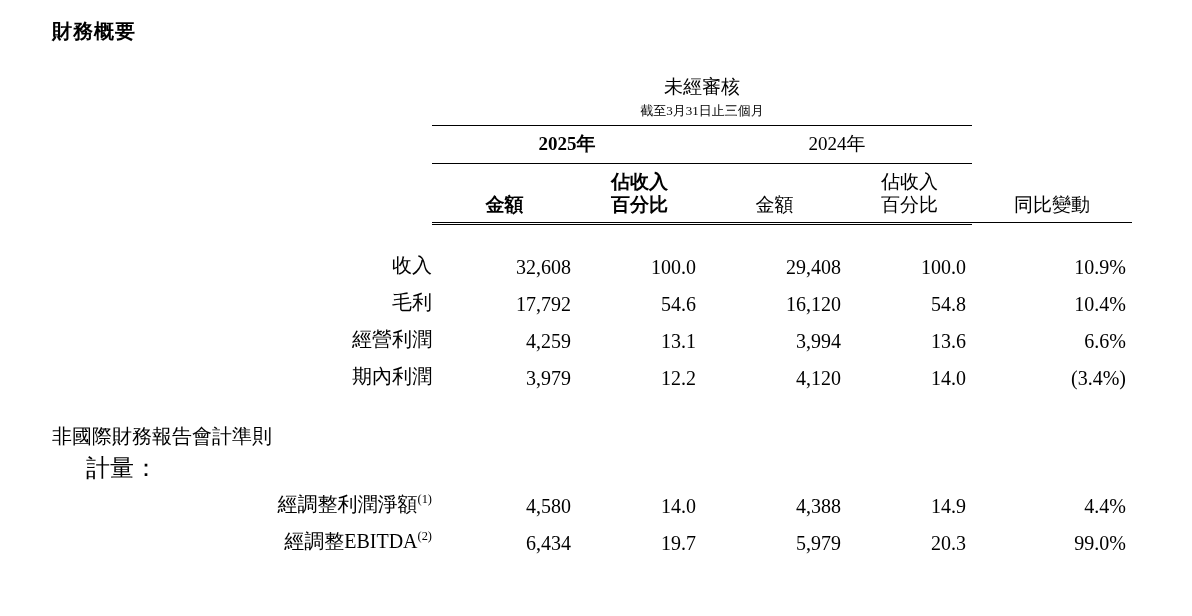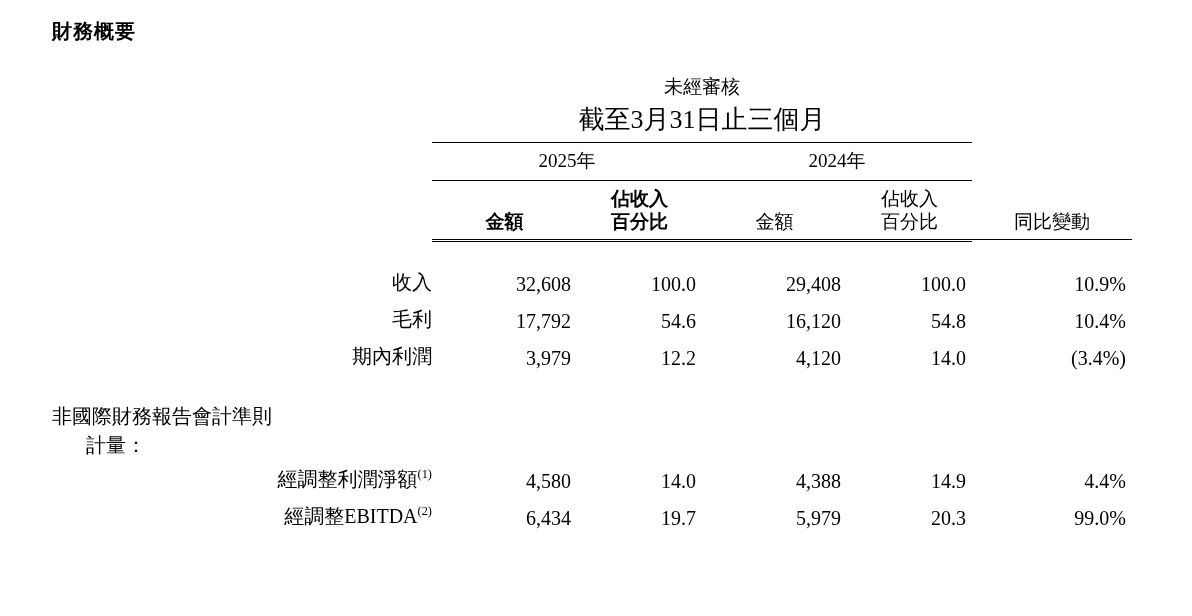--- a/index.html
+++ b/index.html
@@ -66,36 +66,36 @@
   
   .hdr-unaudited td {
     text-align: center;
     font-weight: bold;
     font-size: 19px;
     padding-bottom: 2px !important;
   }
   .hdr-period td {
     text-align: center;
     font-weight: bold;
-    font-size: 26px;
+    font-size: 13px;
     padding-bottom: 4px !important;
   }
   .rule-top td {
     border-bottom: 1.2px solid #000;
     height: 1px;
     font-size: 0;
     line-height: 0;
   }
   .hdr-years td {
     text-align: center;
     font-size: 19px;
     padding-top: 5px !important;
     padding-bottom: 5px !important;
   }
-  .hdr-years .y25 { font-weight: normal; }
+  .hdr-years .y25 { font-weight: bold; }
   .rule-years td.ul {
     border-bottom: 1.2px solid #000;
     height: 1px;
     font-size: 0;
     line-height: 0;
   }
   .hdr-cols td {
     text-align: center;
     font-size: 19px;
     line-height: 1.22;
@@ -135,21 +135,21 @@
     white-space: nowrap;
   }
 
   .group-head td {
     font-size: 20px;
     padding-top: 6px !important;
     padding-bottom: 0 !important;
     white-space: nowrap;
   }
   .group-head2 td {
-    font-size: 20px;
+    font-size: 24px;
     padding-top: 2px !important;
     padding-bottom: 2px !important;
     padding-left: 34px !important;
     white-space: nowrap;
   }
 
   sup {
     font-size: 0.62em;
     vertical-align: super;
     line-height: 0;
@@ -251,20 +251,28 @@
 
       <tr class="data-row">
         <td class="lbl">毛利</td>
         <td class="num bold">17,792</td>
         <td class="num bold">54.6</td>
         <td class="num">16,120</td>
         <td class="num">54.8</td>
         <td class="num">10.4%</td>
       </tr>
 
+      <tr class="data-row">
+        <td class="lbl">經營利潤</td>
+        <td class="num bold">4,259</td>
+        <td class="num bold">13.1</td>
+        <td class="num">3,994</td>
+        <td class="num">13.6</td>
+        <td class="num">6.6%</td>
+      </tr>
 
       <tr class="data-row">
         <td class="lbl">期內利潤</td>
         <td class="num bold">3,979</td>
         <td class="num bold">12.2</td>
         <td class="num">4,120</td>
         <td class="num">14.0</td>
         <td class="num">(3.4%)</td>
       </tr>
 

